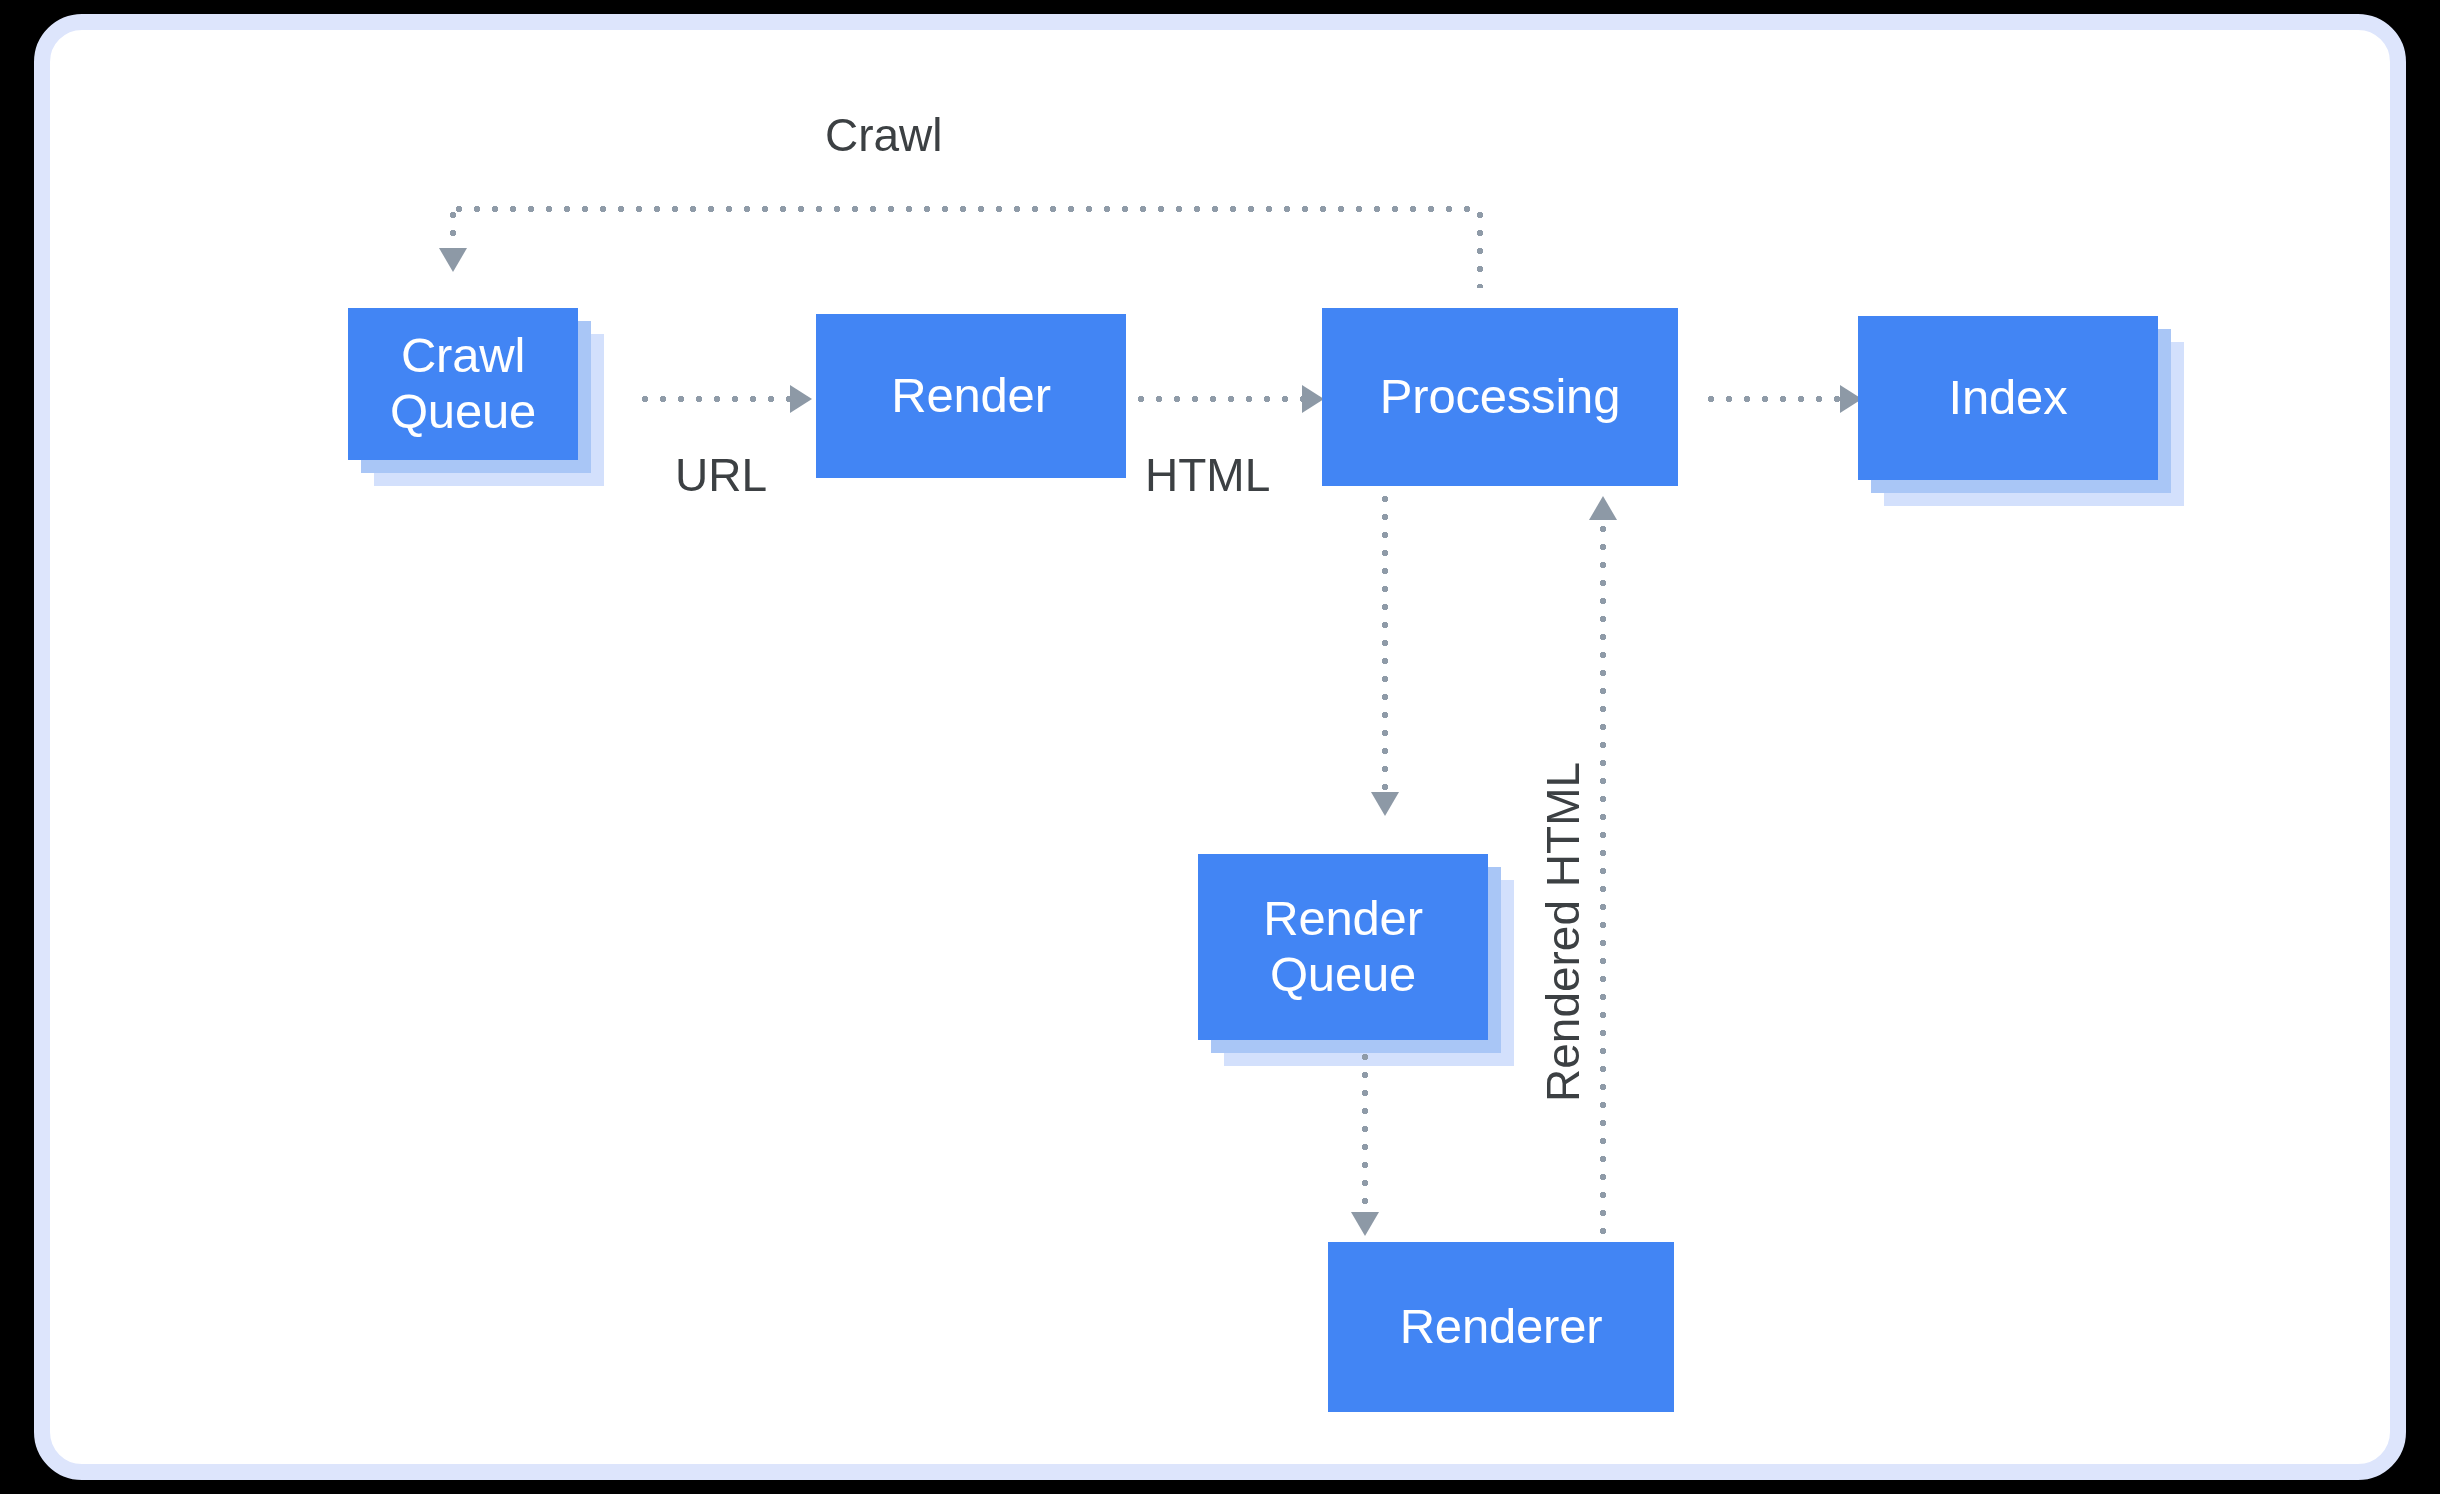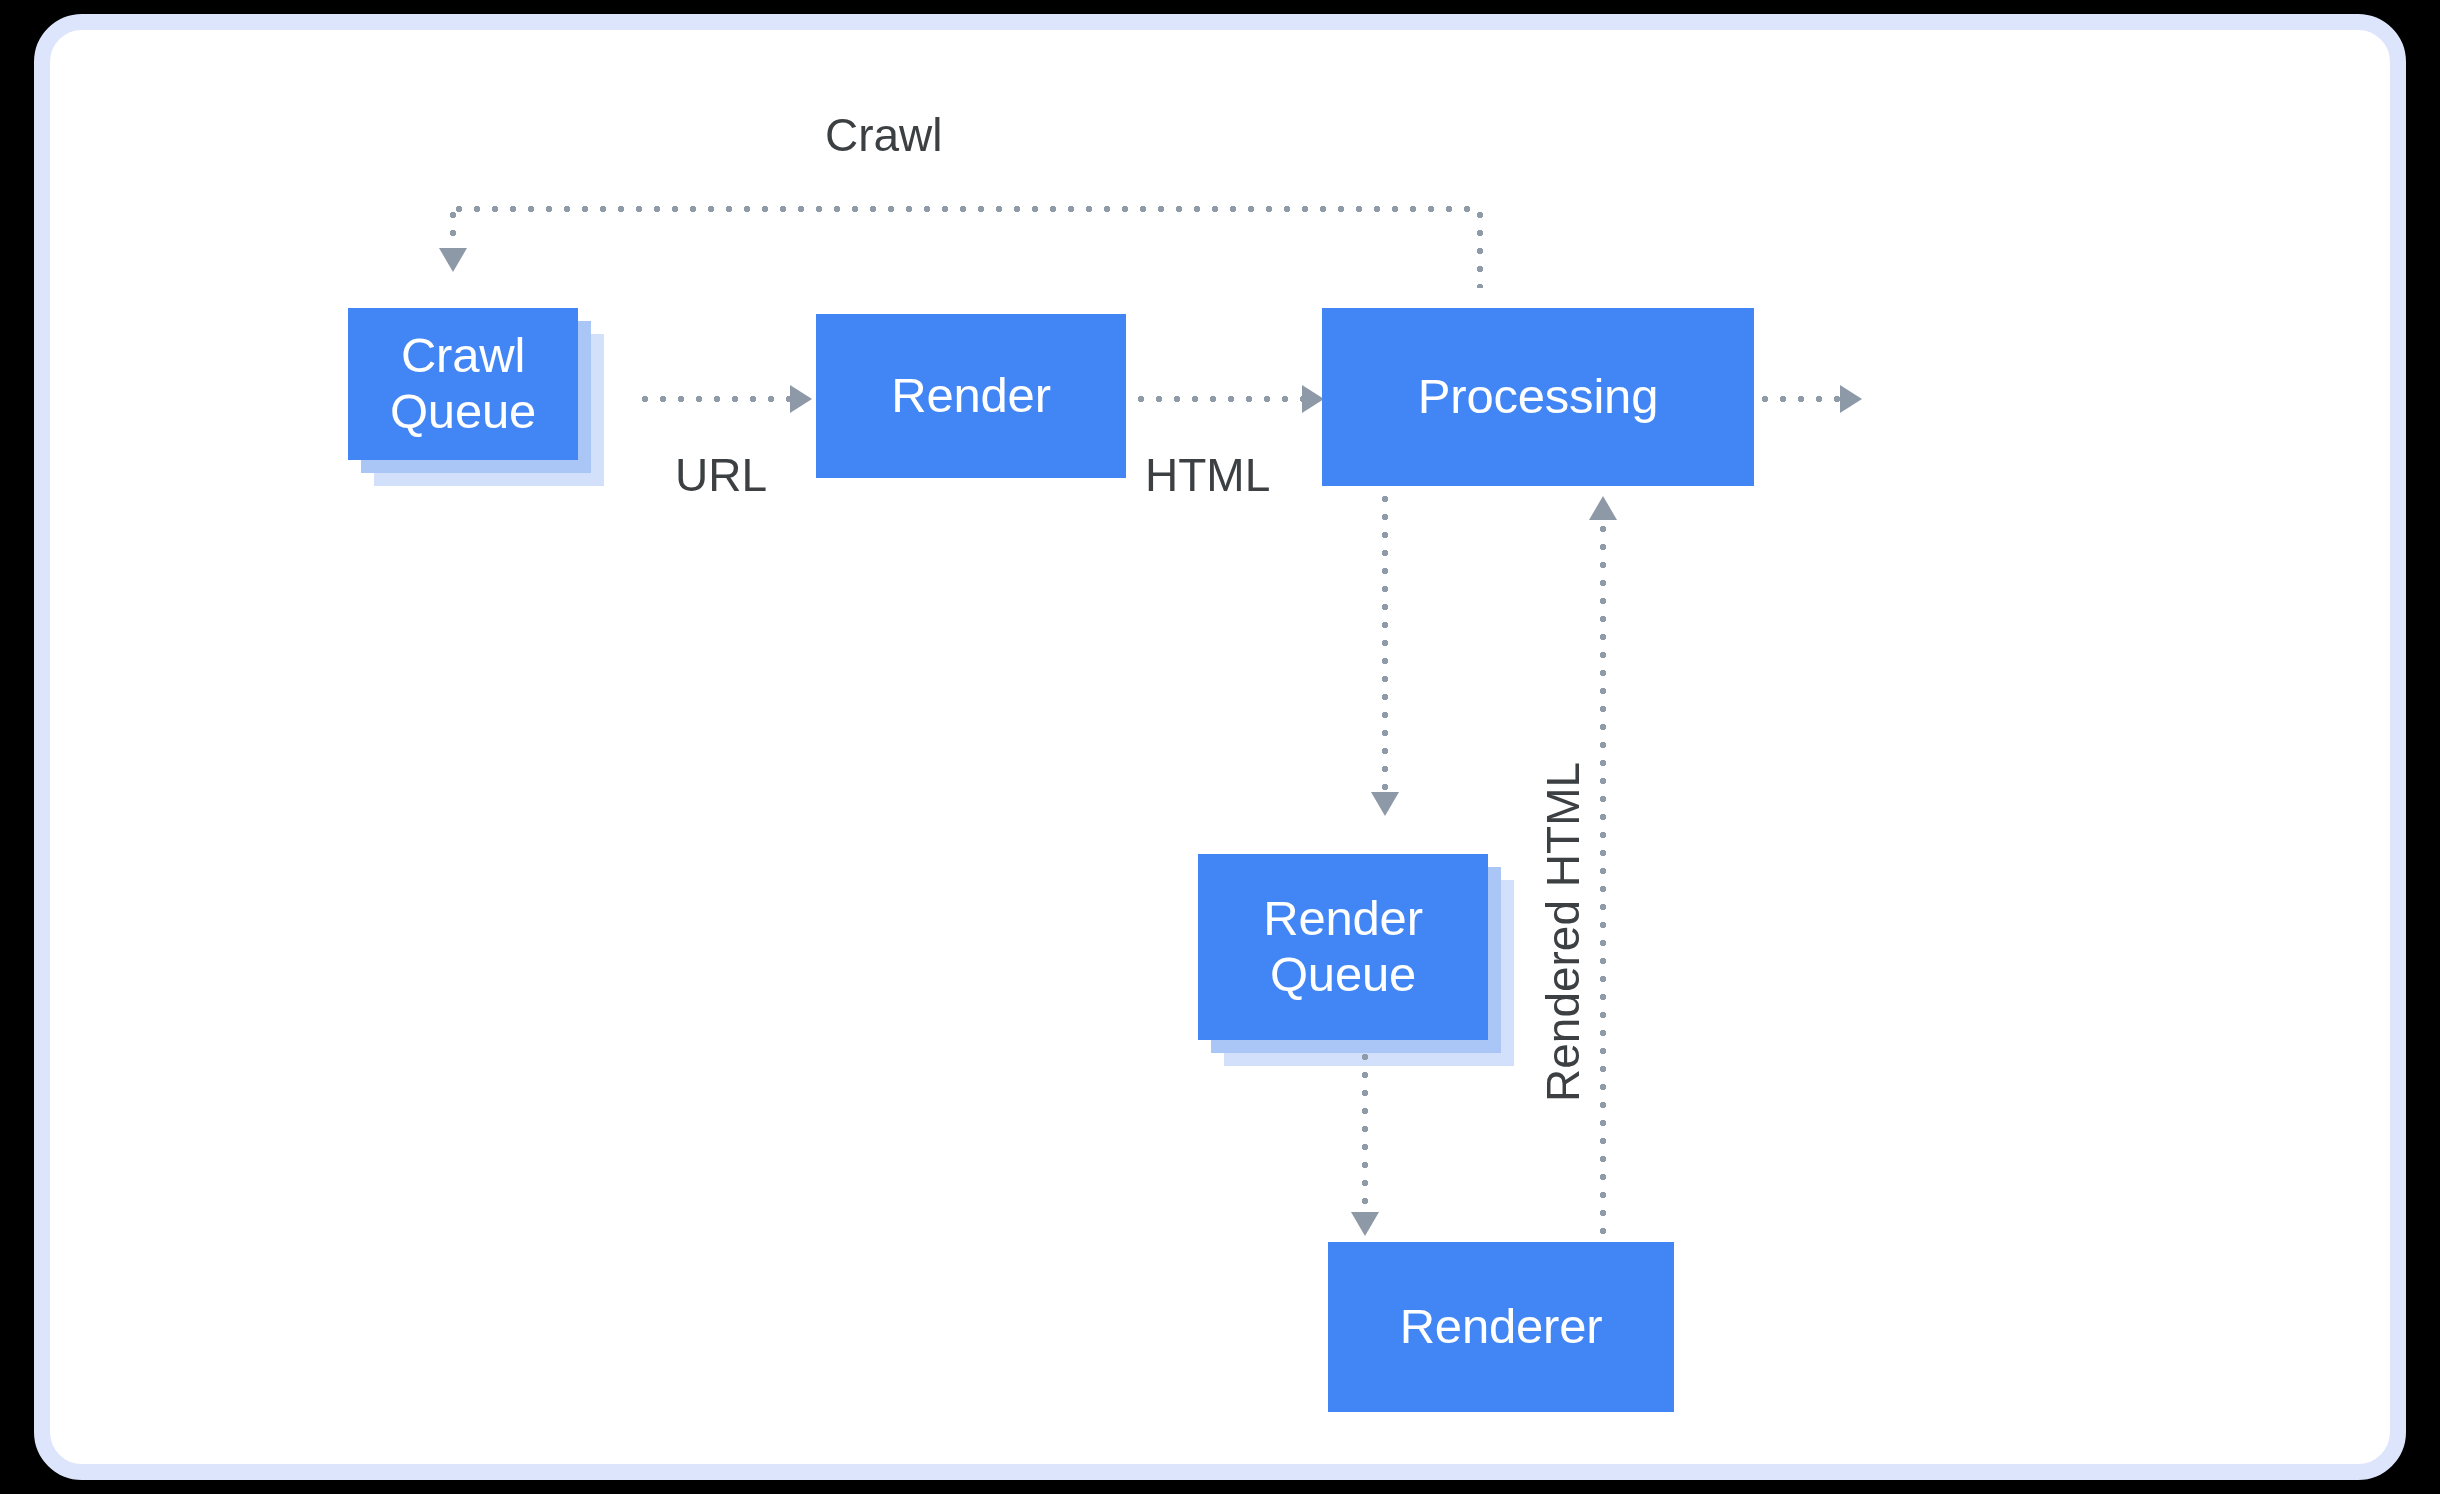--- a/index.html
+++ b/index.html
@@ -153,29 +153,36 @@
     <div class="node" style="left:766px; top:284px; width:310px; height:164px;">
       <div class="face">
         <span class="label">Render</span>
       </div>
     </div>
 
     <div class="dotline h" style="left:1082px; top:366px; width:178px;"></div>
     <div class="arrow right" style="left:1252px; top:355px;"></div>
     <div class="edge-label" style="left:1095px; top:422px;">HTML</div>
 
-    <div class="node" style="left:1272px; top:278px; width:432px; height:178px;">
+    <div class="node" style="left:1272px; top:278px; width:356px; height:178px;">
       <div class="face">
         <span class="label">Processing</span>
       </div>
     </div>
 
     <div class="dotline h" style="left:1652px; top:366px; width:148px;"></div>
     <div class="arrow right" style="left:1790px; top:355px;"></div>
 
+    <div class="node stacked" style="left:1808px; top:286px; width:300px; height:164px;">
+      <div class="layer2"></div>
+      <div class="layer1"></div>
+      <div class="face">
+        <span class="label">Index</span>
+      </div>
+    </div>
 
     <div class="dotline v" style="left:1332px; top:460px; height:310px;"></div>
     <div class="arrow down" style="left:1321px; top:762px;"></div>
 
     <div class="node stacked" style="left:1148px; top:792px; width:290px; height:186px;margin-top:32px;">
       <div class="layer2"></div>
       <div class="layer1"></div>
       <div class="face">
         <span class="label">Render
 Queue</span>

